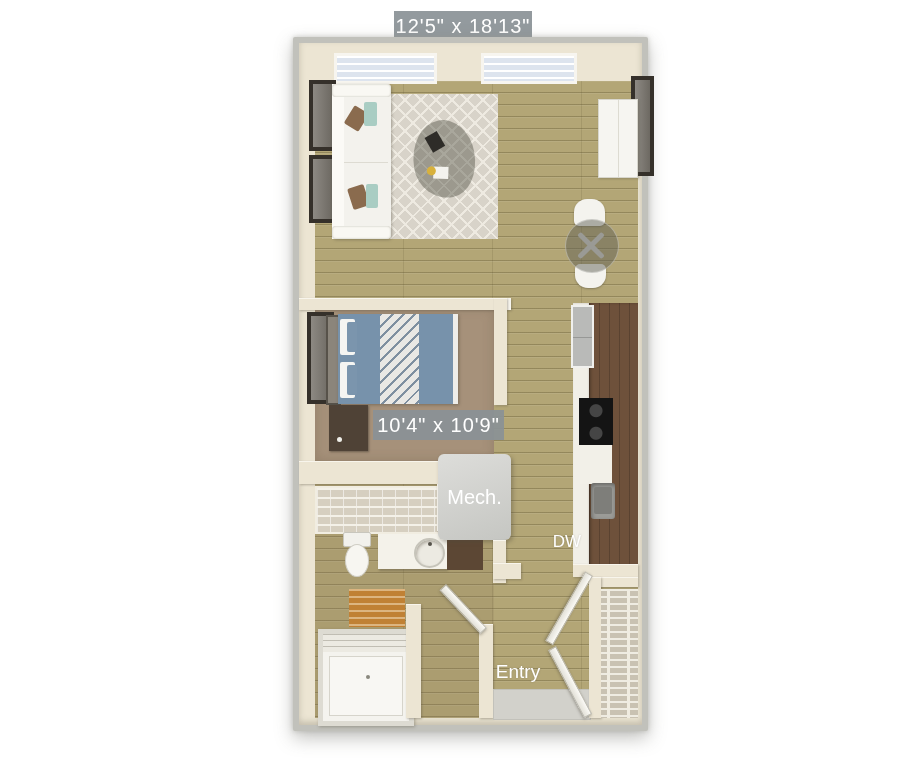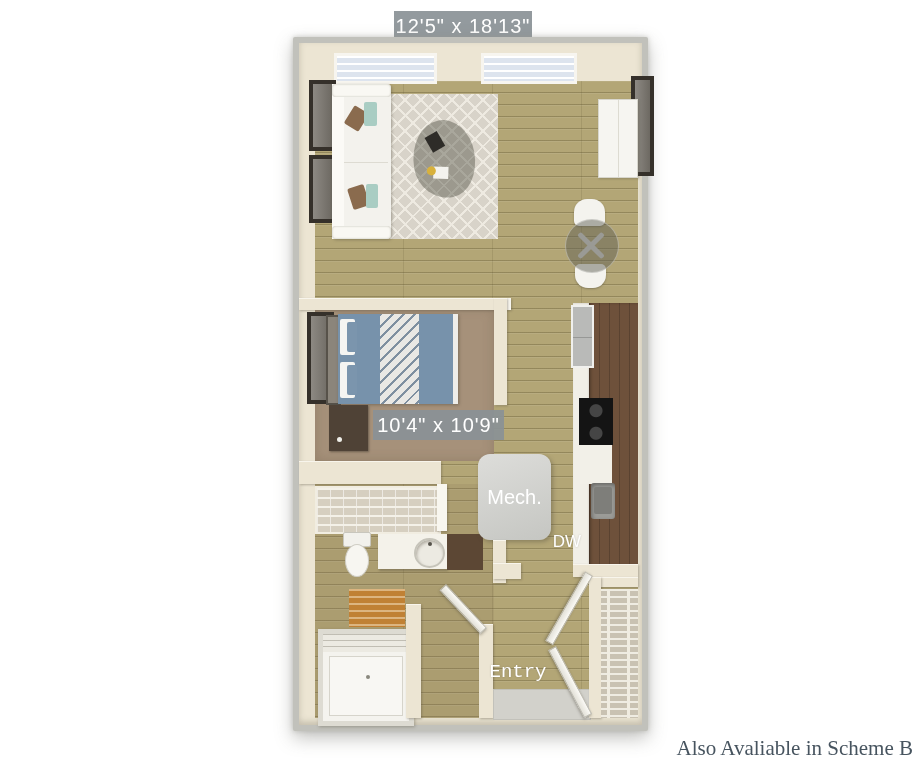--- a/index.html
+++ b/index.html
@@ -81,23 +81,23 @@
   .faucet{position:absolute;left:12px;top:2px;width:4px;height:4px;border-radius:50%;background:#55524a;}
   .dark-cabinet{left:148px;top:491px;width:36px;height:36px;background:#5c4734;}
   .shower{left:19px;top:586px;width:86px;height:87px;background:#f4f3ee;border:5px solid #dddbd2;
         box-shadow:1px 1px 3px rgba(90,85,70,.4);}
   .shower-rim{position:absolute;left:0;top:0;width:100%;height:18px;background:#eceae2;
         background-image:repeating-linear-gradient(180deg, rgba(150,146,133,.5) 0 1px, transparent 1px 6px);}
   .shower-basin{position:absolute;left:6px;top:22px;right:6px;bottom:5px;background:#f8f7f3;border:1px solid #d6d4cb;}
   .drain{position:absolute;left:50%;top:18px;width:4px;height:4px;border-radius:50%;background:#8a887e;}
 
   
-  .mech{left:139px;top:411px;width:73px;height:86px;border-radius:12px;
+  .mech{left:139px;top:411px;width:73px;height:86px;border-radius:6px;
         background:linear-gradient(160deg,#ddddda,#c5c6c2);box-shadow:2px 2px 4px rgba(80,75,60,.4);
-        display:flex;align-items:center;justify-content:center;margin-left:40px;}
+        display:flex;align-items:center;justify-content:center;}
   .wd-box{left:121px;top:595px;width:46px;height:76px;background:#fdfdfb;box-shadow:2px 2px 4px rgba(70,65,52,.45);}
   .wd-top{position:absolute;left:-3px;top:-12px;width:52px;height:18px;background:#e9e8e3;
         transform:skewX(-8deg);box-shadow:0 1px 2px rgba(90,85,70,.4);}
   .door{background:linear-gradient(180deg,#fbfaf6,#e2e0d7);border:1px solid #bdbbb2;
         box-shadow:1px 1px 3px rgba(70,65,52,.4);transform-origin:0 0;}
 
   
   .k-edge{left:274px;top:260px;width:17px;height:266px;background:#f1efe7;box-shadow:inset -1px 0 2px rgba(120,112,95,.4);}
   .k-counter{left:290px;top:260px;width:49px;height:266px;background:#6e513b;
         background-image:repeating-linear-gradient(90deg, rgba(0,0,0,.18) 0 1px, transparent 1px 10px);
@@ -232,28 +232,27 @@
         <div class="k-sink-in"></div>
       </div>
       <div class="abs lbl-white" style="left:248px;top:489px;width:40px;text-align:center;font-size:17px;">DW</div>
       <div class="abs wall" style="left:274px;top:521px;width:65px;height:13px;"></div>
 
       <div class="abs wall" style="left:107px;top:561px;width:15px;height:114px;"></div>
       <div class="abs wall" style="left:180px;top:581px;width:14px;height:94px;"></div>
 
 
       <div class="abs entry-mat"></div>
-      <div class="abs lbl-white" style="left:188px;top:618px;width:62px;text-align:center;font-family:Liberation Mono, monospace;">Entry</div>
+      <div class="abs lbl-white" style="left:188px;top:618px;width:62px;text-align:center;">Entry</div>
 
       <div class="abs wall" style="left:290px;top:534px;width:49px;height:10px;"></div>
       <div class="abs wall" style="left:290px;top:534px;width:12px;height:141px;"></div>
       <div class="abs closet2"></div>
 
       <div class="abs door" style="left:147px;top:541px;width:58px;height:7px;transform:rotate(47deg);"></div>
       <div class="abs door" style="left:294px;top:533px;width:78px;height:7px;transform:rotate(120deg);"></div>
       <div class="abs door" style="left:257px;top:603px;width:75px;height:7px;transform:rotate(62deg);"></div>
 
     </div>
   </div>
 
-  <div class="abs footnote">Also Avaliable in Scheme B</div>
 
 </div>
 
 </body></html>

